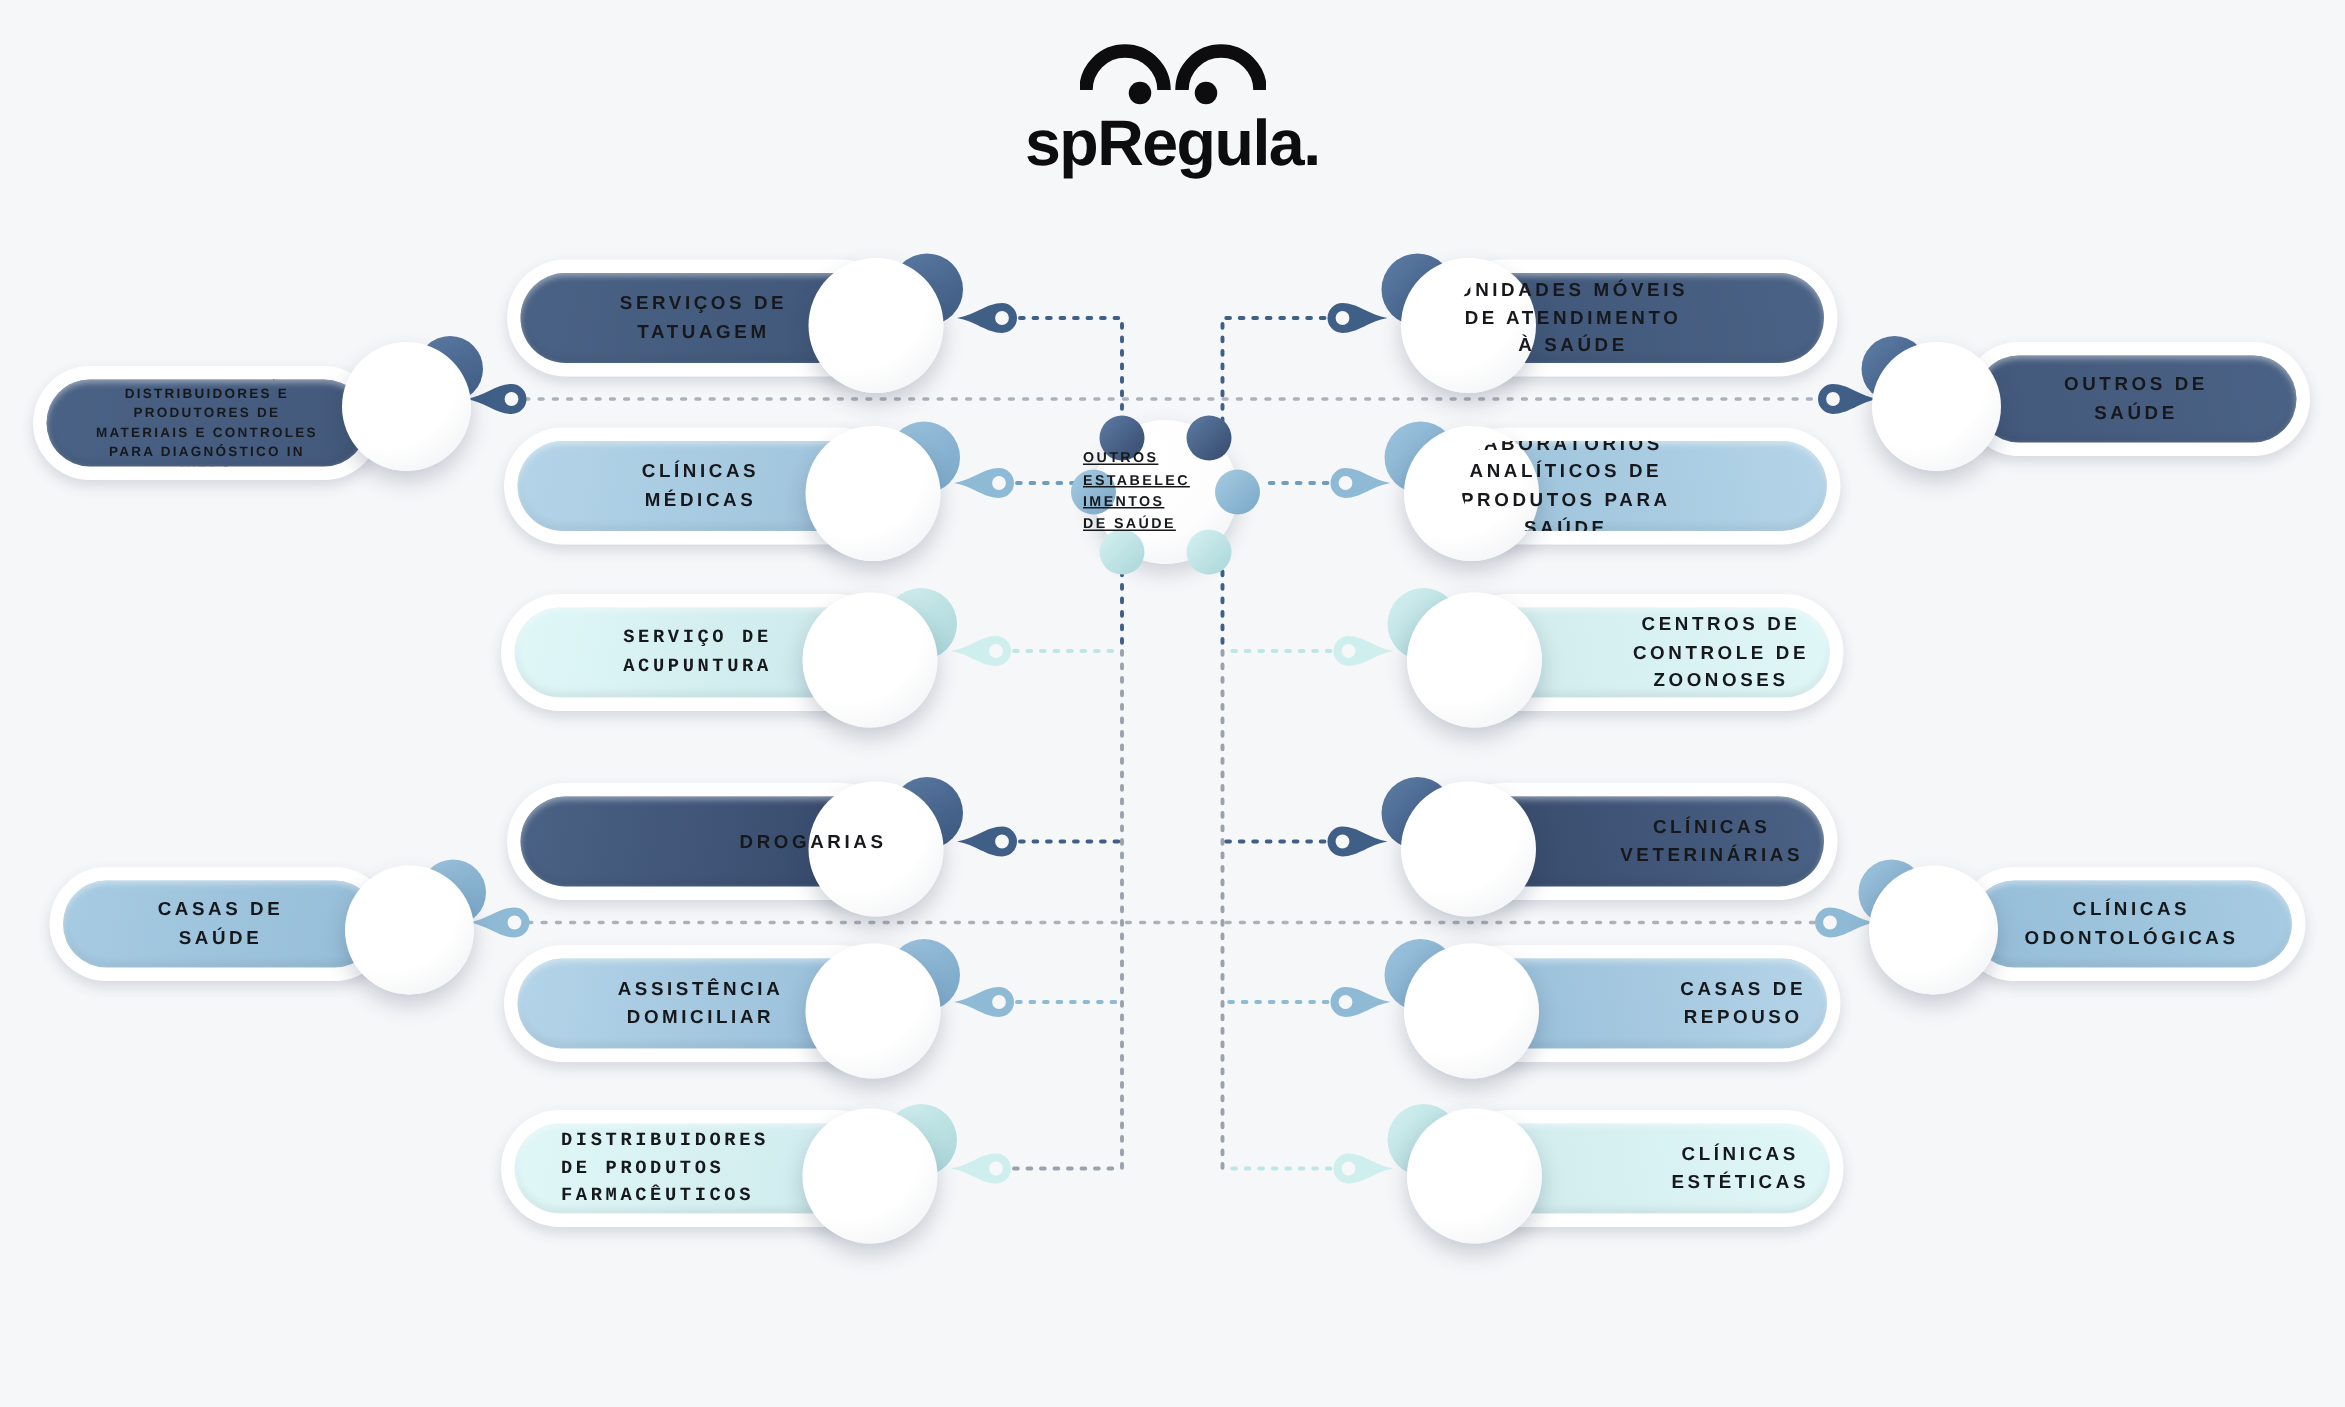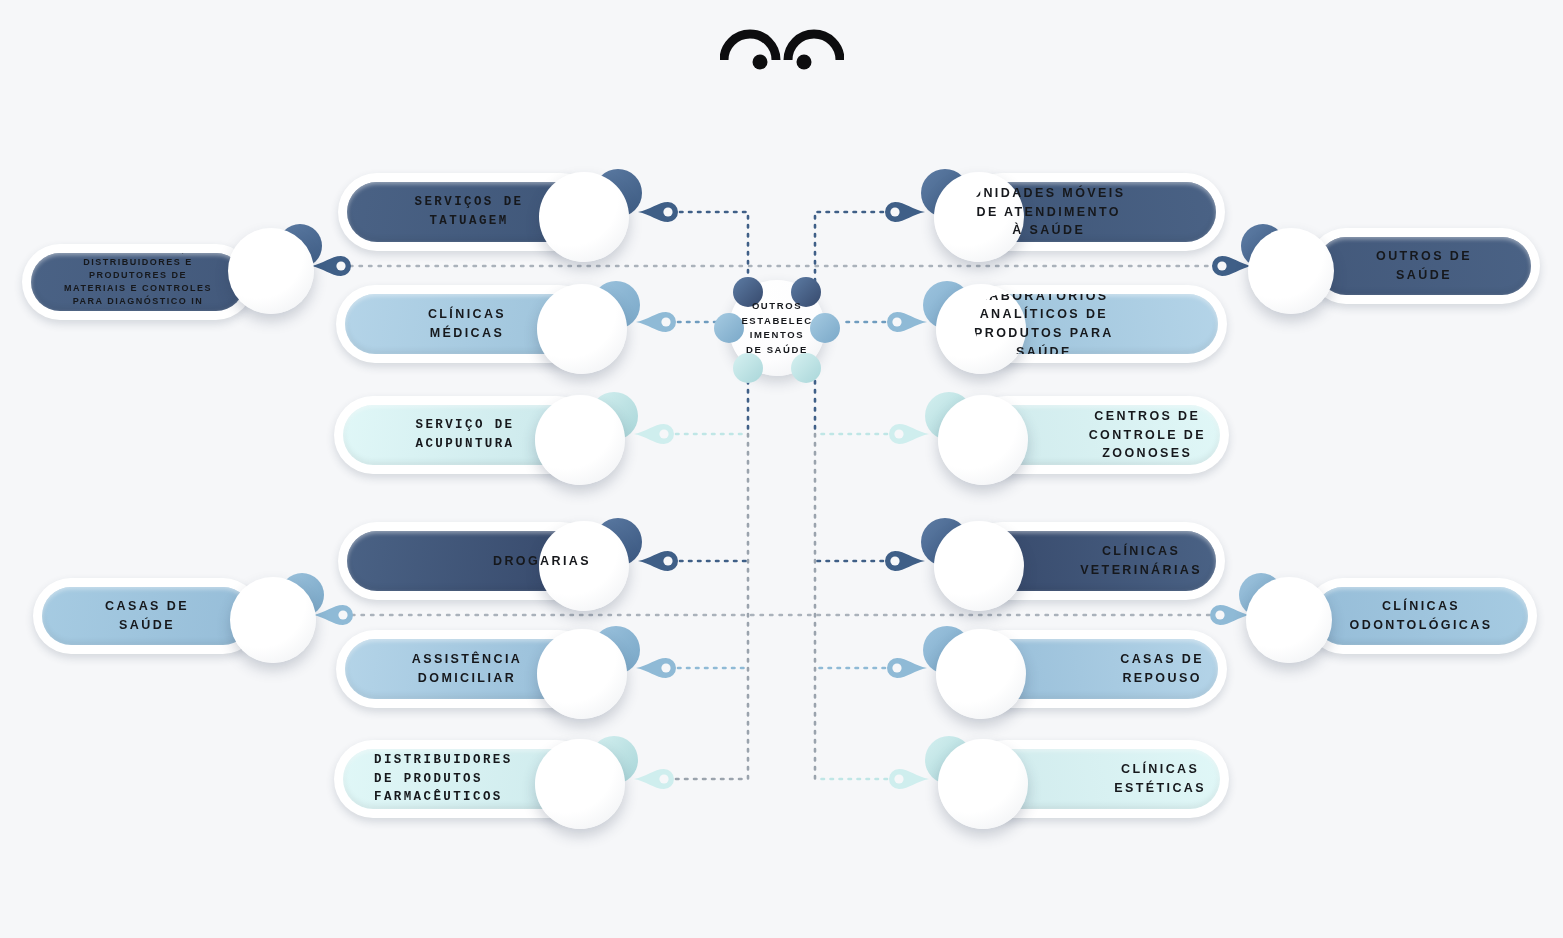--- a/index.html
+++ b/index.html
@@ -65,38 +65,39 @@
   .dot { position: absolute; border-radius: 50%; }
 
   
   #hub { position: absolute; left: 722px; top: 273px; width: 110px; height: 110px; }
   #hub .hub-disc {
     position: absolute; left: 7px; top: 7px; width: 96px; height: 96px; border-radius: 50%;
     background: radial-gradient(circle at 35% 28%, #ffffff 0%, #fdfdfe 58%, #ebedf0 100%);
     box-shadow: 0 6px 14px rgba(40,55,80,.20);
   }
   #hub .hub-label {
-    position: absolute; left: 0; top: 26px; width: 110px; text-align: center;
+    position: absolute; left: 0; top: 26px; width: 110px; text-align: left;
     font-size: 9.5px; font-weight: bold; letter-spacing: 1.6px; line-height: 1.55;
-    color: #16181c; white-space: pre-line; z-index: 3;
+    color: #16181c; white-space: pre-line; z-index: 3; text-decoration: underline;
   }
   .hub-sat { position: absolute; width: 30px; height: 30px; border-radius: 50%; z-index: 2; }
 </style>
 </head>
 <body>
 
 <div id="stage">
 
   <div id="logo">
     <svg width="124" height="46" viewBox="0 0 124 46">
       <path d="M4 36 A26 26 0 0 1 56 36" fill="none" stroke="#0d0d0f" stroke-width="9"></path>
       <path d="M68 36 A26 26 0 0 1 120 36" fill="none" stroke="#0d0d0f" stroke-width="9"></path>
       <circle cx="40" cy="38" r="7.5" fill="#0d0d0f"></circle>
       <circle cx="84" cy="38" r="7.5" fill="#0d0d0f"></circle>
     </svg>
+    <div class="wordmark">spRegula.</div>
   </div>
 
   <svg id="wires" viewBox="0 0 1563 938" preserveAspectRatio="none">
     <defs>
 
       <g id="pinR">
         <path d="M0,0 C12,-2 20,-10 30,-10 A10,10 0 0 1 30,10 C20,10 12,2 0,0 Z"></path>
         <circle cx="30" cy="0" r="4.6" fill="#f6f7f9"></circle>
       </g>
       <g id="pinL">
@@ -207,21 +208,21 @@
       <div class="pill-inner" style="background:linear-gradient(100deg,#a6cbe2 0%,#96bdd8 100%);">
         <div class="pill-label">CASAS DE
 SAÚDE</div>
       </div>
     </div>
     <div class="dot" style="left:280px; top:573px; width:44px; height:44px; background:linear-gradient(135deg,#9dc3dd,#77a5c5);"></div>
     <div class="disc" style="left:230px; top:577px; width:86px; height:86px;"></div>
   </div>
 
   <div class="node">
-    <div class="pill" style="left:338px; top:173px; width:262px; height:78px;font-family:Liberation Mono, monospace;">
+    <div class="pill" style="left:338px; top:173px; width:262px; height:78px;">
       <div class="pill-inner" style="background:linear-gradient(100deg,#4a6285 0%,#3f5678 100%);">
         <div class="pill-label">SERVIÇOS DE
 TATUAGEM</div>
       </div>
     </div>
     <div class="dot" style="left:594px; top:169px; width:48px; height:48px; background:linear-gradient(135deg,#5d7ca4,#3d5b82);"></div>
     <div class="disc" style="left:539px; top:172px; width:90px; height:90px;"></div>
   </div>
 
   <div class="node">

